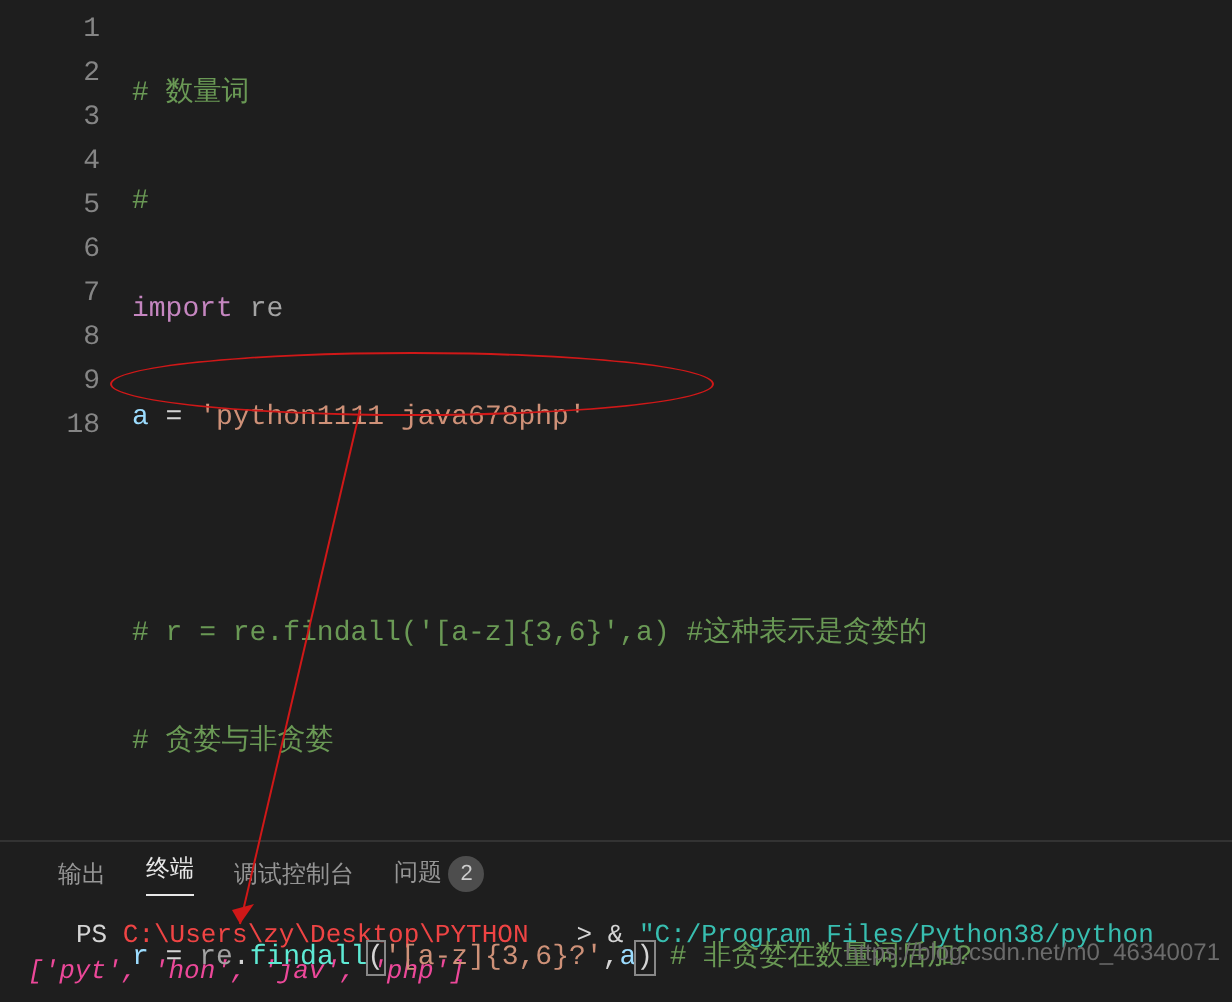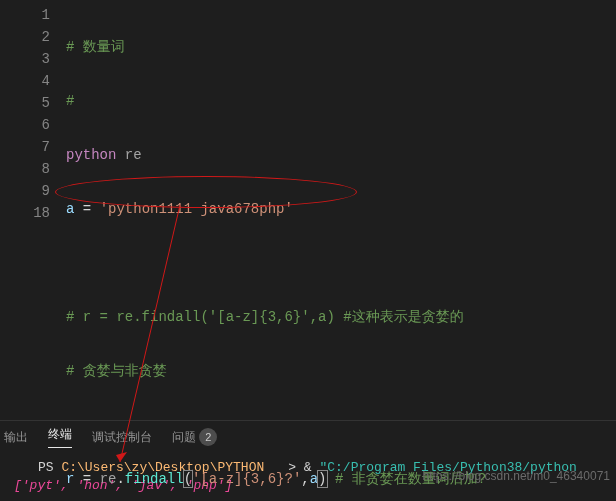--- a/index.html
+++ b/index.html
@@ -70,21 +70,21 @@
     pointer-events: none;
   }
   .panel {
     background: #1e1e1e;
     border-top: 1px solid #333;
   }
   .tabs {
     display: flex;
     align-items: center;
     height: 32px;
-    padding-left: 4px;
+    padding-left: 29px;
     font-size: 12px;
     color: #969696;
     font-family: "Microsoft YaHei", sans-serif;
     gap: 20px;
   }
   .tab.active { color: #e7e7e7; border-bottom: 1px solid #e7e7e7; padding-bottom: 4px;}
   .tab { cursor: pointer; }
   .badge {
     display: inline-flex;
     align-items: center;
@@ -95,21 +95,21 @@
     width: 18px;
     height: 18px;
     font-size: 11px;
   }
   .terminal-body {
     padding: 6px 14px 0;
     font-size: 13px;
     line-height: 18px;
   }
   .ps { color: #d4d4d4; margin-left: 24px; }
-  .path { color: #fdba74; }
+  .path { color: #ef4444; }
   .amp { color: #d4d4d4; }
   .cmdstr { color: #38beb0; }
   .result { color: #ec4899; font-style: italic; }
   .watermark {
     position: absolute;
     right: 6px;
     bottom: 18px;
     color: #6b6b6b;
     font-size: 12px;
     font-family: Arial, sans-serif;
@@ -127,21 +127,21 @@
     <div>5</div>
     <div>6</div>
     <div>7</div>
     <div>8</div>
     <div>9</div>
     <div>18</div>
   </div>
   <div class="code">
     <div class="line"><span class="comment"># 数量词</span></div>
     <div class="line"><span class="comment">#</span></div>
-    <div class="line"><span class="keyword">python</span><span class="module"> re</span></div>
+    <div class="line"><span class="keyword">import</span><span class="module"> re</span></div>
     <div class="line"><span class="var">a</span><span class="plain"> = </span><span class="string">'python1111 java678php'</span></div>
     <div class="line"></div>
     <div class="line"><span class="comment"># r = re.findall('[a-z]{3,6}',a) #这种表示是贪婪的</span></div>
     <div class="line"><span class="comment"># 贪婪与非贪婪</span></div>
     <div class="line"></div>
     <div class="line"><span class="var">r</span><span class="plain"> = </span><span class="module">re</span><span class="plain">.</span><span class="func">findall</span><span class="plain bracket-hl">(</span><span class="string">'[a-z]{3,6}?'</span><span class="plain">,</span><span class="var">a</span><span class="plain bracket-hl">)</span><span class="comment"> # 非贪婪在数量词后加?</span></div>
     
   </div>
   <div class="ellipse"></div>
 </div>

